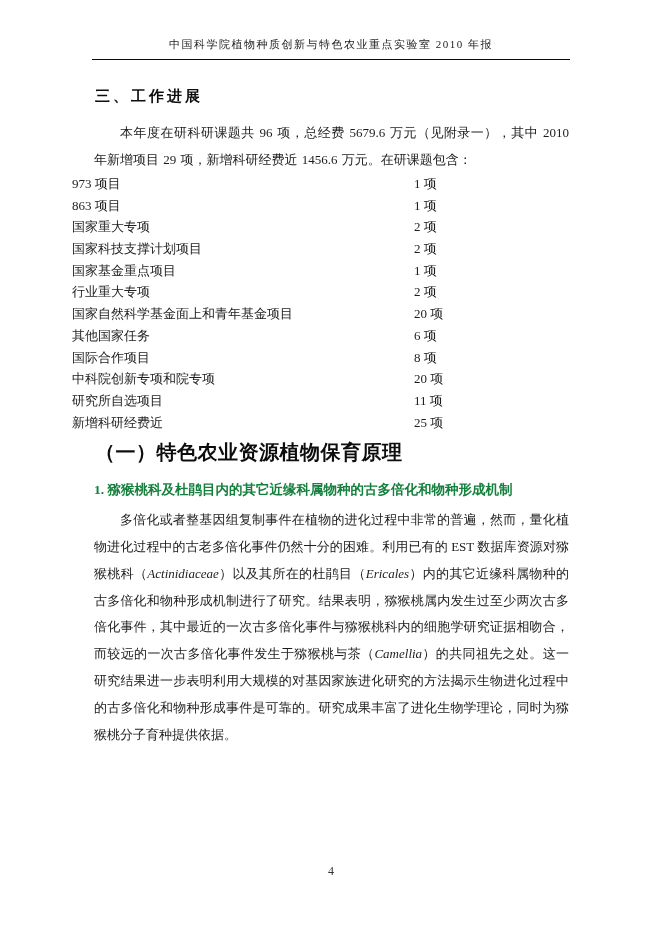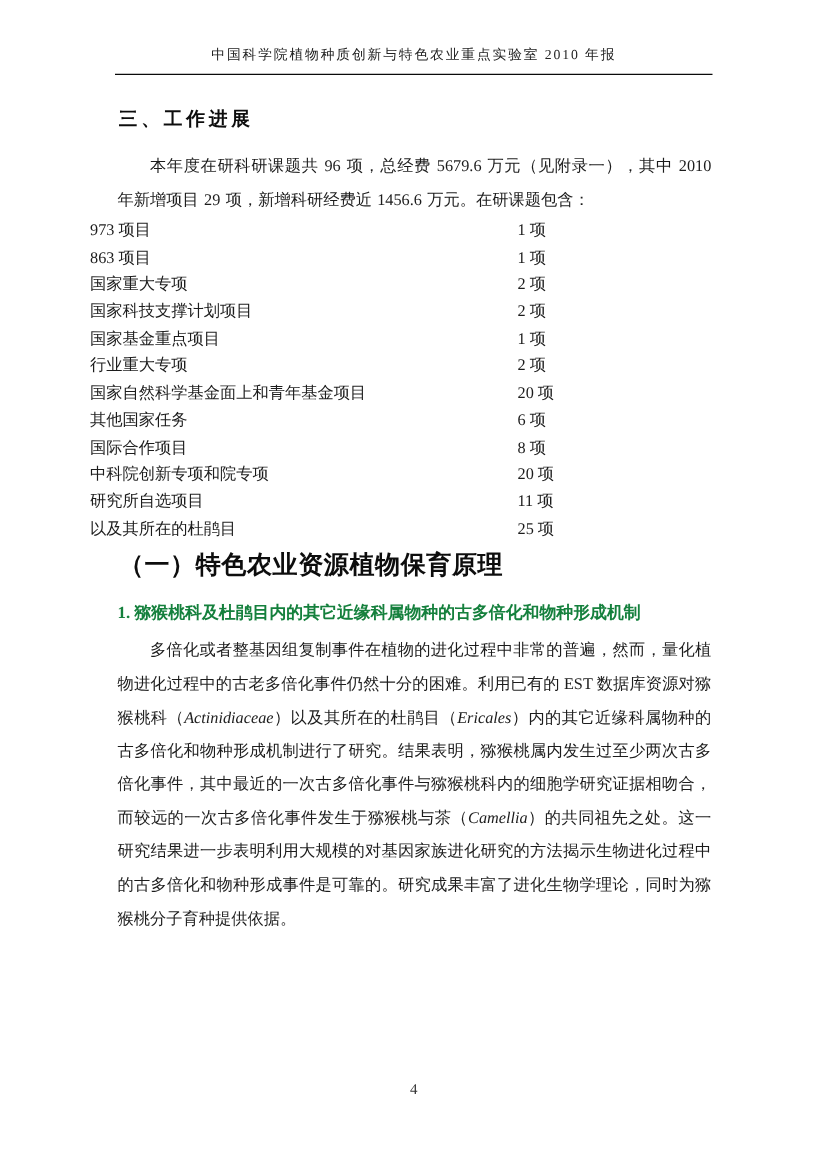--- a/index.html
+++ b/index.html
@@ -156,21 +156,21 @@
         <span class="proj-label">中科院创新专项和院专项</span>
         <span class="proj-count">20 项</span>
       </div>
 
       <div class="proj-row">
         <span class="proj-label">研究所自选项目</span>
         <span class="proj-count">11 项</span>
       </div>
 
       <div class="proj-row">
-        <span class="proj-label">以及其所在的杜鹃目</span>
+        <span class="proj-label">新增科研经费近</span>
         <span class="proj-count">25 项</span>
       </div>
     </div>
 
   <div class="subsection-heading">（一）特色农业资源植物保育原理</div>
 
   <div class="topic-heading">1. 猕猴桃科及杜鹃目内的其它近缘科属物种的古多倍化和物种形成机制</div>
 
   <div class="body-para"><span>多倍化或者整基因组复制事件在植物的进化过程中非常的普遍，然而，量化植物进化过程中的古老多倍化事件仍然十分的困难。利用已有的 EST 数据库资源对猕猴桃科（</span><i>Actinidiaceae</i><span>）以及其所在的杜鹃目（</span><i>Ericales</i><span>）内的其它近缘科属物种的古多倍化和物种形成机制进行了研究。结果表明，猕猴桃属内发生过至少两次古多倍化事件，其中最近的一次古多倍化事件与猕猴桃科内的细胞学研究证据相吻合，而较远的一次古多倍化事件发生于猕猴桃与茶（</span><i>Camellia</i><span>）的共同祖先之处。这一研究结果进一步表明利用大规模的对基因家族进化研究的方法揭示生物进化过程中的古多倍化和物种形成事件是可靠的。研究成果丰富了进化生物学理论，同时为猕猴桃分子育种提供依据。</span></div>
 

